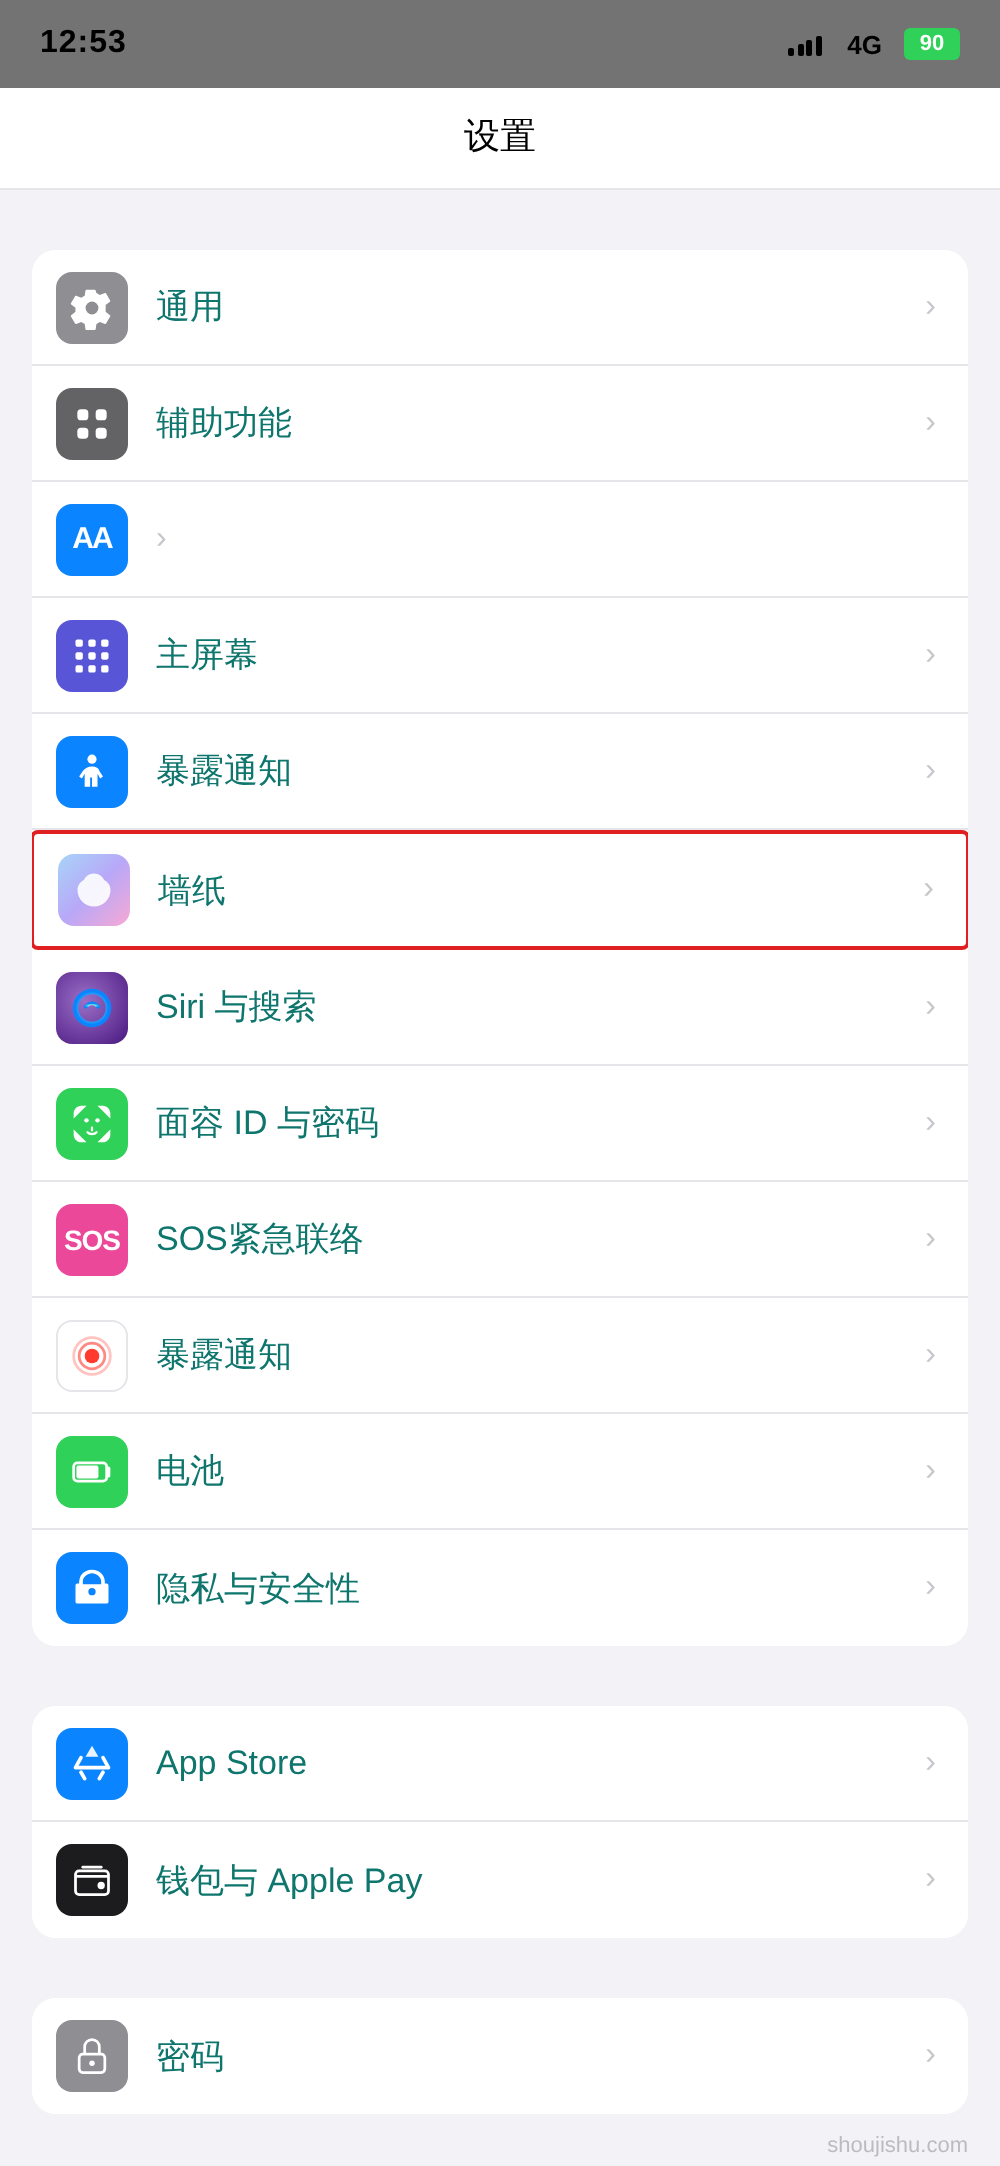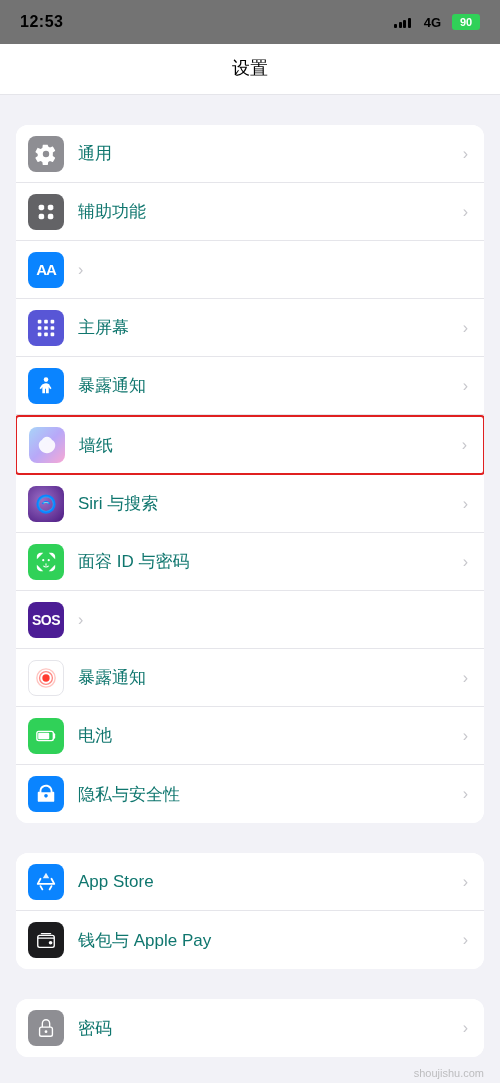--- a/index.html
+++ b/index.html
@@ -274,23 +274,24 @@
         <circle cx="9" cy="10" r="1.2" fill="white"></circle>
         <circle cx="15" cy="10" r="1.2" fill="white"></circle>
         <path d="M12 14v1.5M9.5 16.5c.7.8 1.4 1 2.5 1s1.8-.2 2.5-1" stroke="white" stroke-width="1.2" fill="none" stroke-linecap="round"></path>
       </svg>
     </div>
     <span class="item-label">面容 ID 与密码</span>
     <span class="item-chevron">›</span>
   </div>
 
   <div class="settings-item">
-    <div class="item-icon" style="background:#4c1d95;">
+    <div class="item-icon" style="background:#ec4899;">
       <span style="font-size:14px;font-weight:900;letter-spacing:-0.5px;">SOS</span>
     </div>
+    <span class="item-label">SOS紧急联络</span>
     <span class="item-chevron">›</span>
   </div>
 
   <div class="settings-item">
     <div class="item-icon" style="background:#fff;border:1px solid #e5e5ea;">
       <svg class="svg-icon" viewBox="0 0 24 24">
         <circle cx="12" cy="12" r="4" fill="#ff3b30"></circle>
         <circle cx="12" cy="12" r="7" fill="none" stroke="#ff3b30" stroke-width="1.5" opacity="0.6"></circle>
         <circle cx="12" cy="12" r="10" fill="none" stroke="#ff3b30" stroke-width="1.5" opacity="0.3"></circle>
       </svg>

